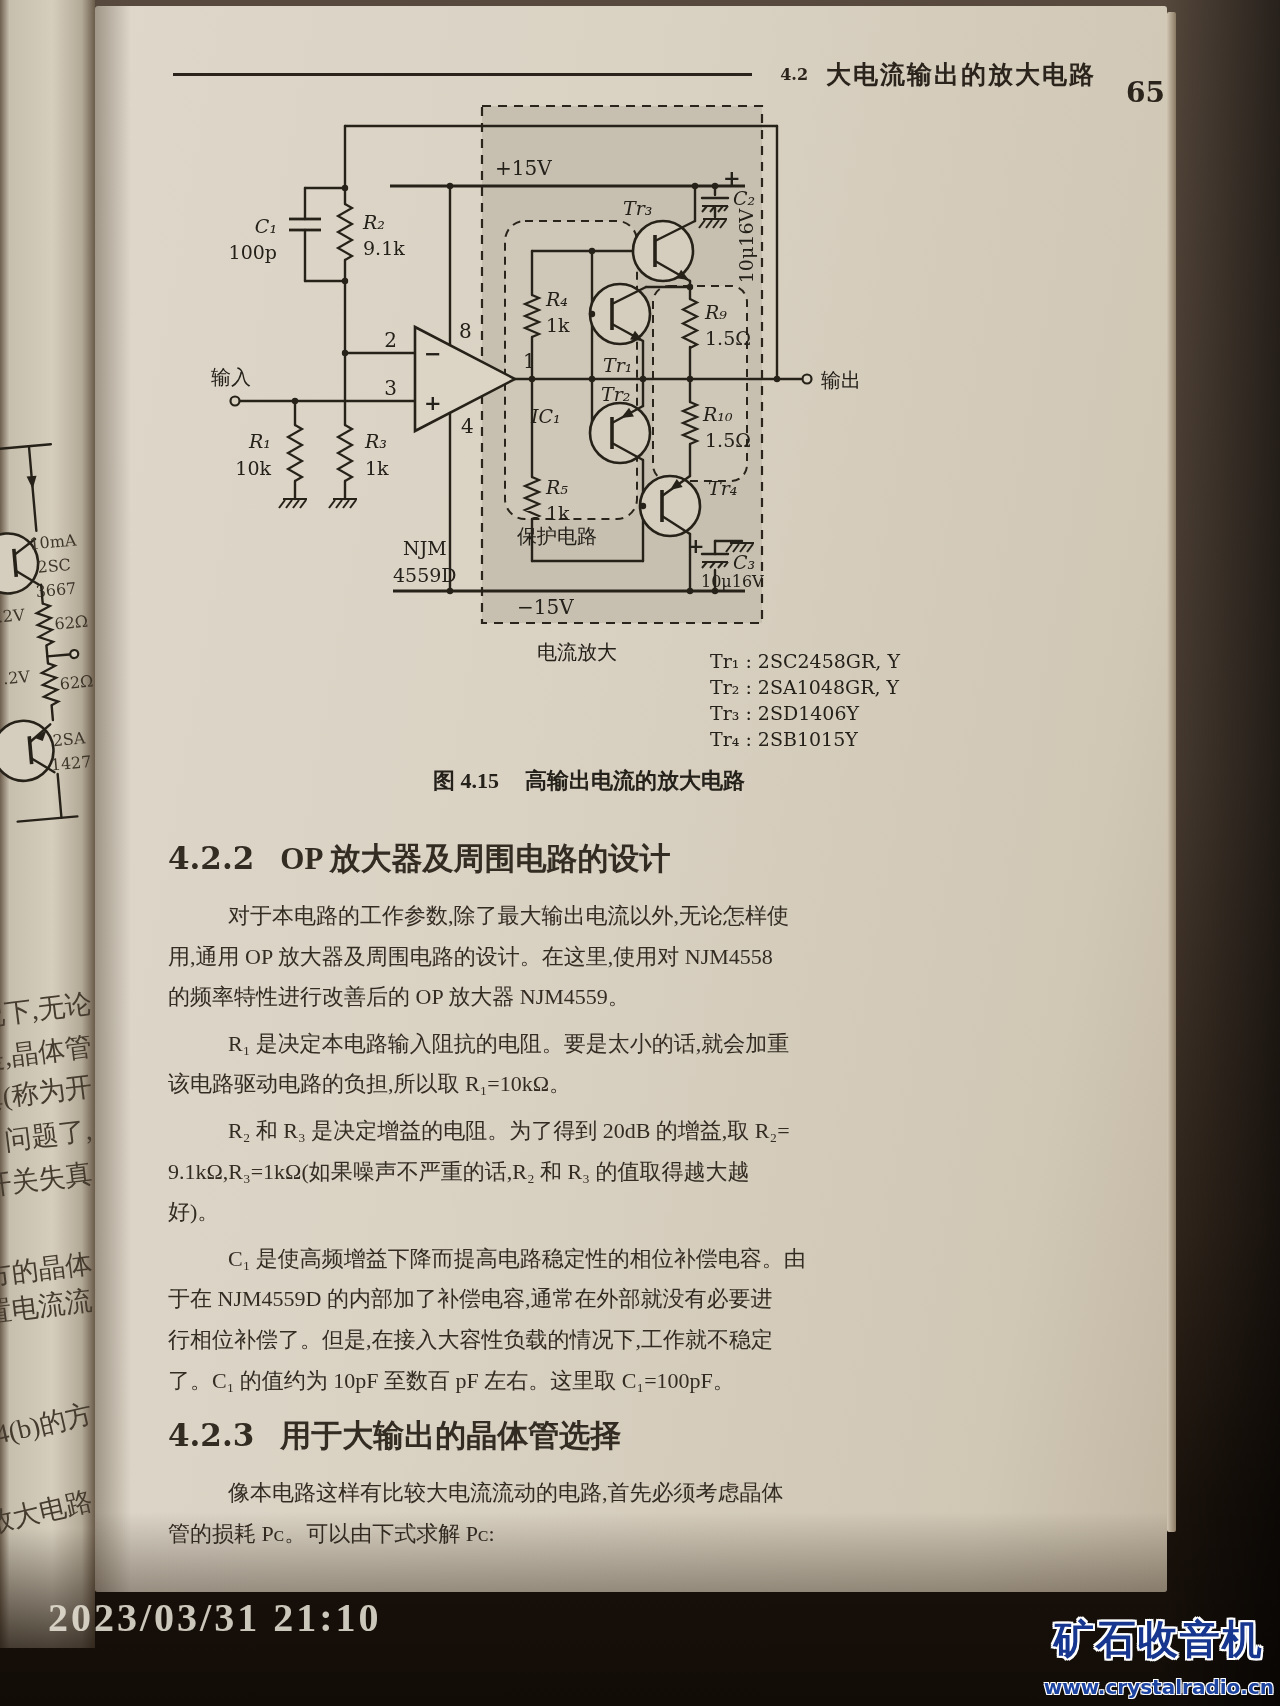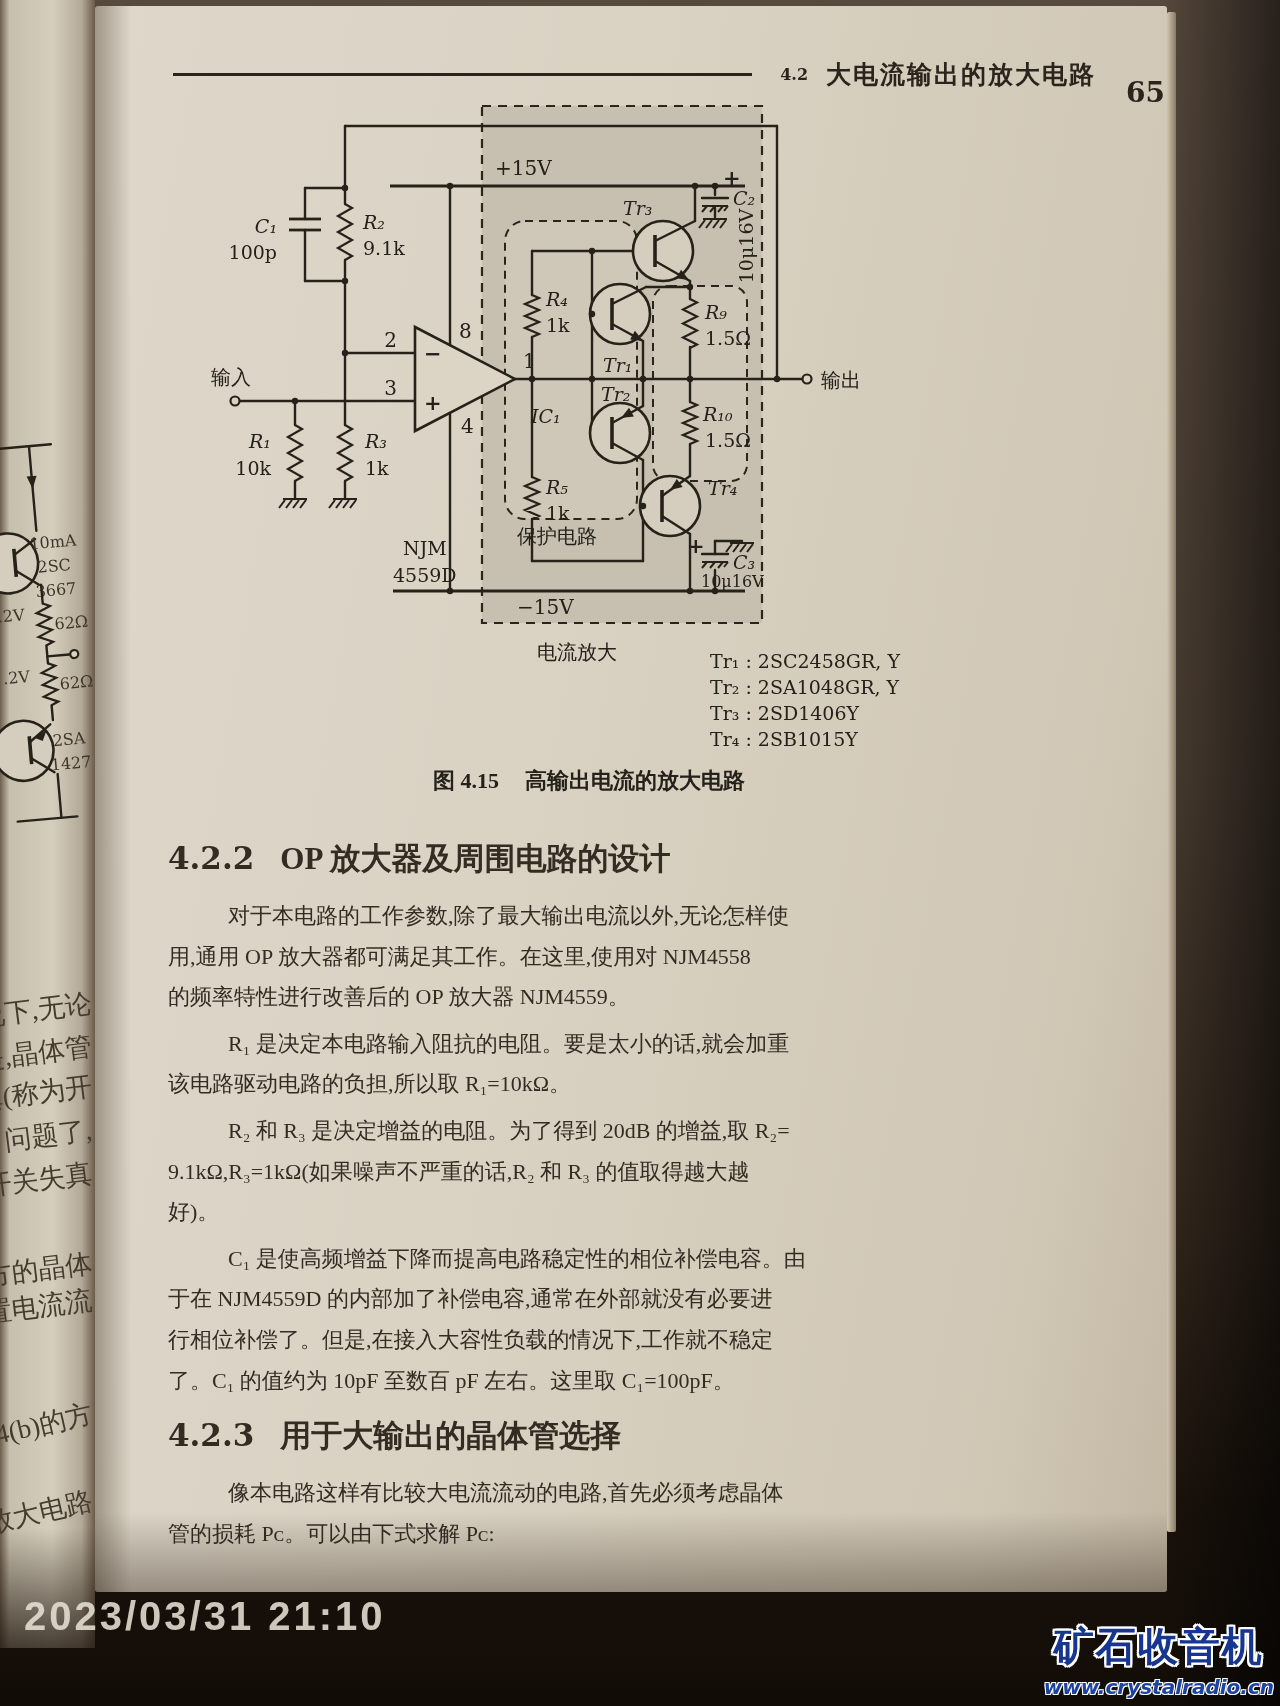--- a/index.html
+++ b/index.html
@@ -56,27 +56,27 @@
   svg .cap{font:bold 22px "Liberation Serif",serif;}
   
   .textblock{position:absolute;left:73px;top:832px;width:985px;color:#332c23;}
   .h{font-weight:bold;font-size:31px;margin:0 0 16px 0;}
   .h .hno{font-family:"DejaVu Serif",serif;margin-right:26px;}
   .h2{margin-top:14px;}
   .para{margin:0 0 6px 0;}
   .bl{font-size:22px;line-height:40.6px;white-space:nowrap;}
   .ind{text-indent:60px;}
   
-  .timestamp{position:absolute;left:24px;top:1594px;font-family:Liberation Sans, sans-serif;
+  .timestamp{position:absolute;left:48px;top:1594px;font-family:Liberation Serif, serif;
     font-weight:bold;font-size:40px;letter-spacing:3px;color:#e6e1d4;opacity:.88;}
   .watermark{position:absolute;right:6px;bottom:7px;text-align:center;font-family:"DejaVu Sans",sans-serif;}
   .wm-title{font-size:40px;font-weight:900;color:#16368f;letter-spacing:2px;
     text-shadow:-2px -2px 0 #fff,2px -2px 0 #fff,-2px 2px 0 #fff,2px 2px 0 #fff,0 -2px 0 #fff,0 2px 0 #fff,-2px 0 0 #fff,2px 0 0 #fff;}
-  .wm-url{font-size:20px;font-weight:bold;color:#1d43a0;margin-top:1px;
-    text-shadow:-1px -1px 0 #fff,1px -1px 0 #fff,-1px 1px 0 #fff,1px 1px 0 #fff;font-style:italic;}
+  .wm-url{font-size:20px;font-weight:bold;color:#1d43a0;margin-top:8px;
+    text-shadow:-1px -1px 0 #fff,1px -1px 0 #fff,-1px 1px 0 #fff,1px 1px 0 #fff;}
 </style>
 </head>
 <body>
 
 <div class="photo">
   <div class="bg-right"></div>
 
   <div class="strip">
     <svg class="stripsvg" width="95" height="430" viewBox="0 0 95 430">
       <g transform="rotate(-5 50 200)">
@@ -358,21 +358,21 @@
       <text class="cap" x="360" y="697">高输出电流的放大电路</text>
     </svg>
     </div>
 
     <div class="textblock">
       <div class="h">
         <span class="hno">4.2.2</span><span>OP 放大器及周围电路的设计</span>
       </div>
       <div class="para">
         <div class="bl ind">对于本电路的工作参数,除了最大输出电流以外,无论怎样使</div>
-        <div class="bl">用,通用 OP 放大器都可满足其工作。在这里,使用对 NJM4558</div>
+        <div class="bl">用,通用 OP 放大器及周围电路的设计。在这里,使用对 NJM4558</div>
         <div class="bl">的频率特性进行改善后的 OP 放大器 NJM4559。</div>
       </div>
       <div class="para">
         <div class="bl ind">R₁ 是决定本电路输入阻抗的电阻。要是太小的话,就会加重</div>
         <div class="bl">该电路驱动电路的负担,所以取 R₁=10kΩ。</div>
       </div>
       <div class="para">
         <div class="bl ind">R₂ 和 R₃ 是决定增益的电阻。为了得到 20dB 的增益,取 R₂=</div>
         <div class="bl">9.1kΩ,R₃=1kΩ(如果噪声不严重的话,R₂ 和 R₃ 的值取得越大越</div>
         <div class="bl">好)。</div>

